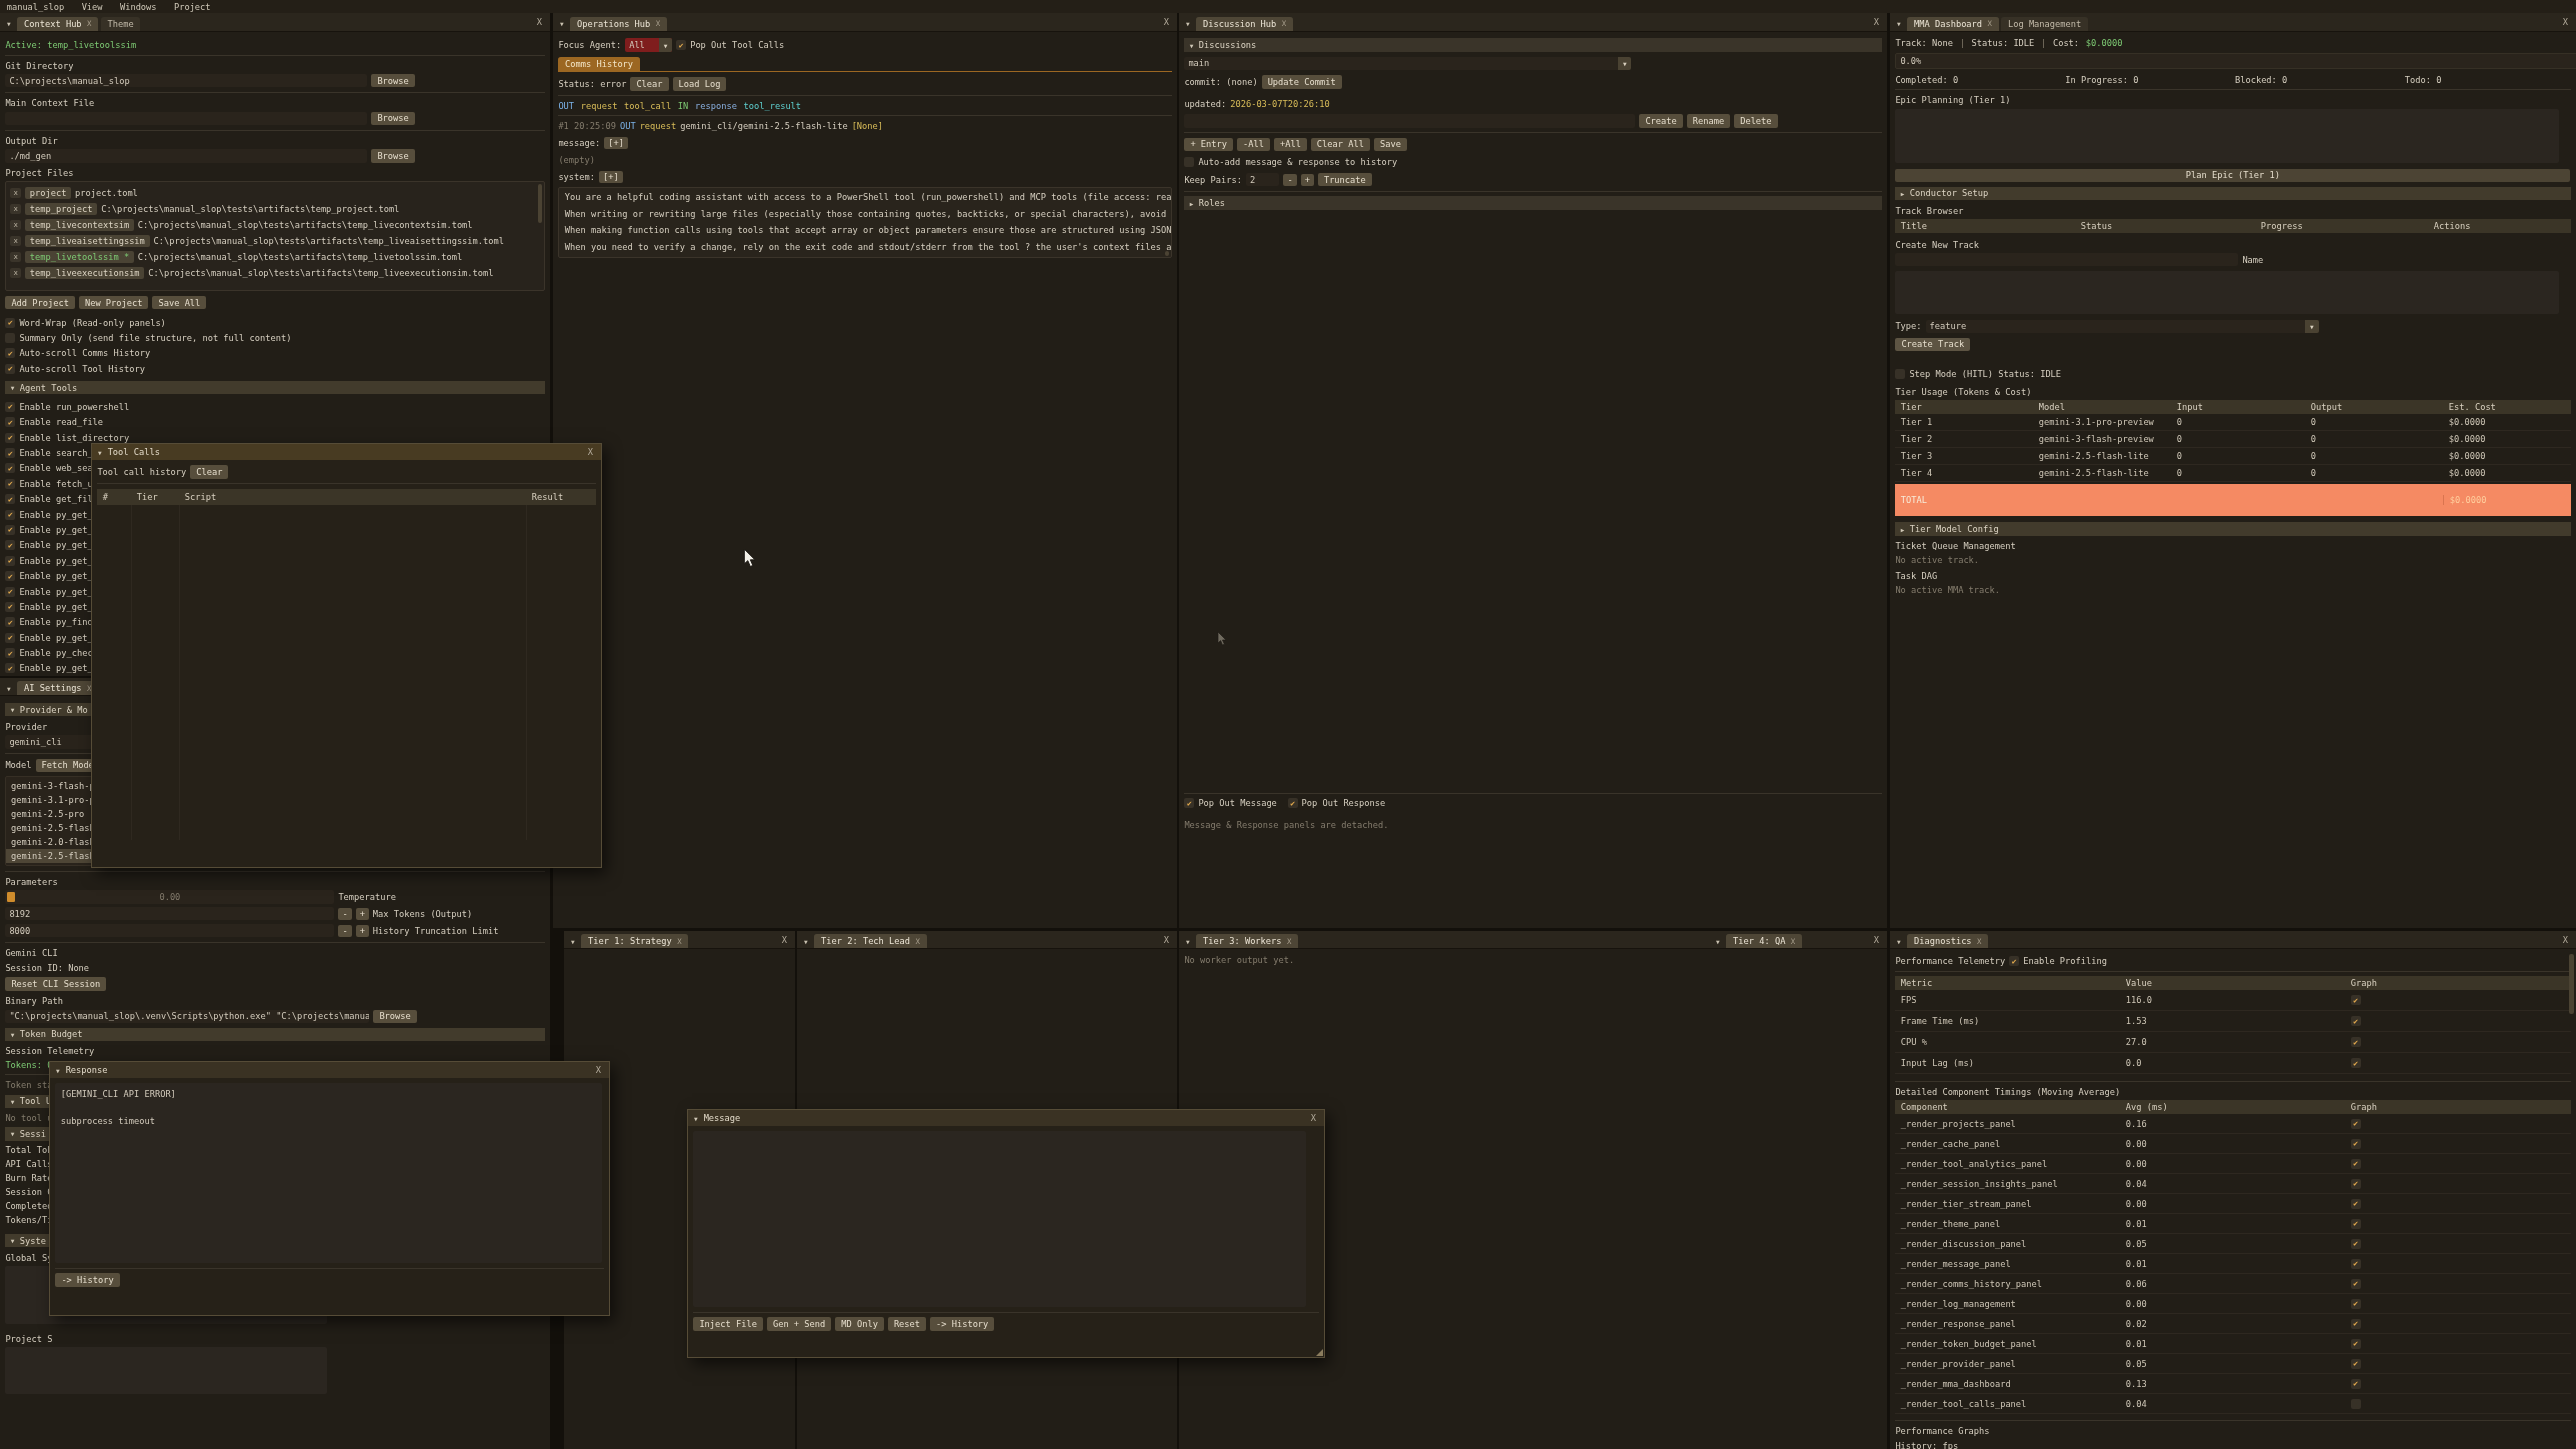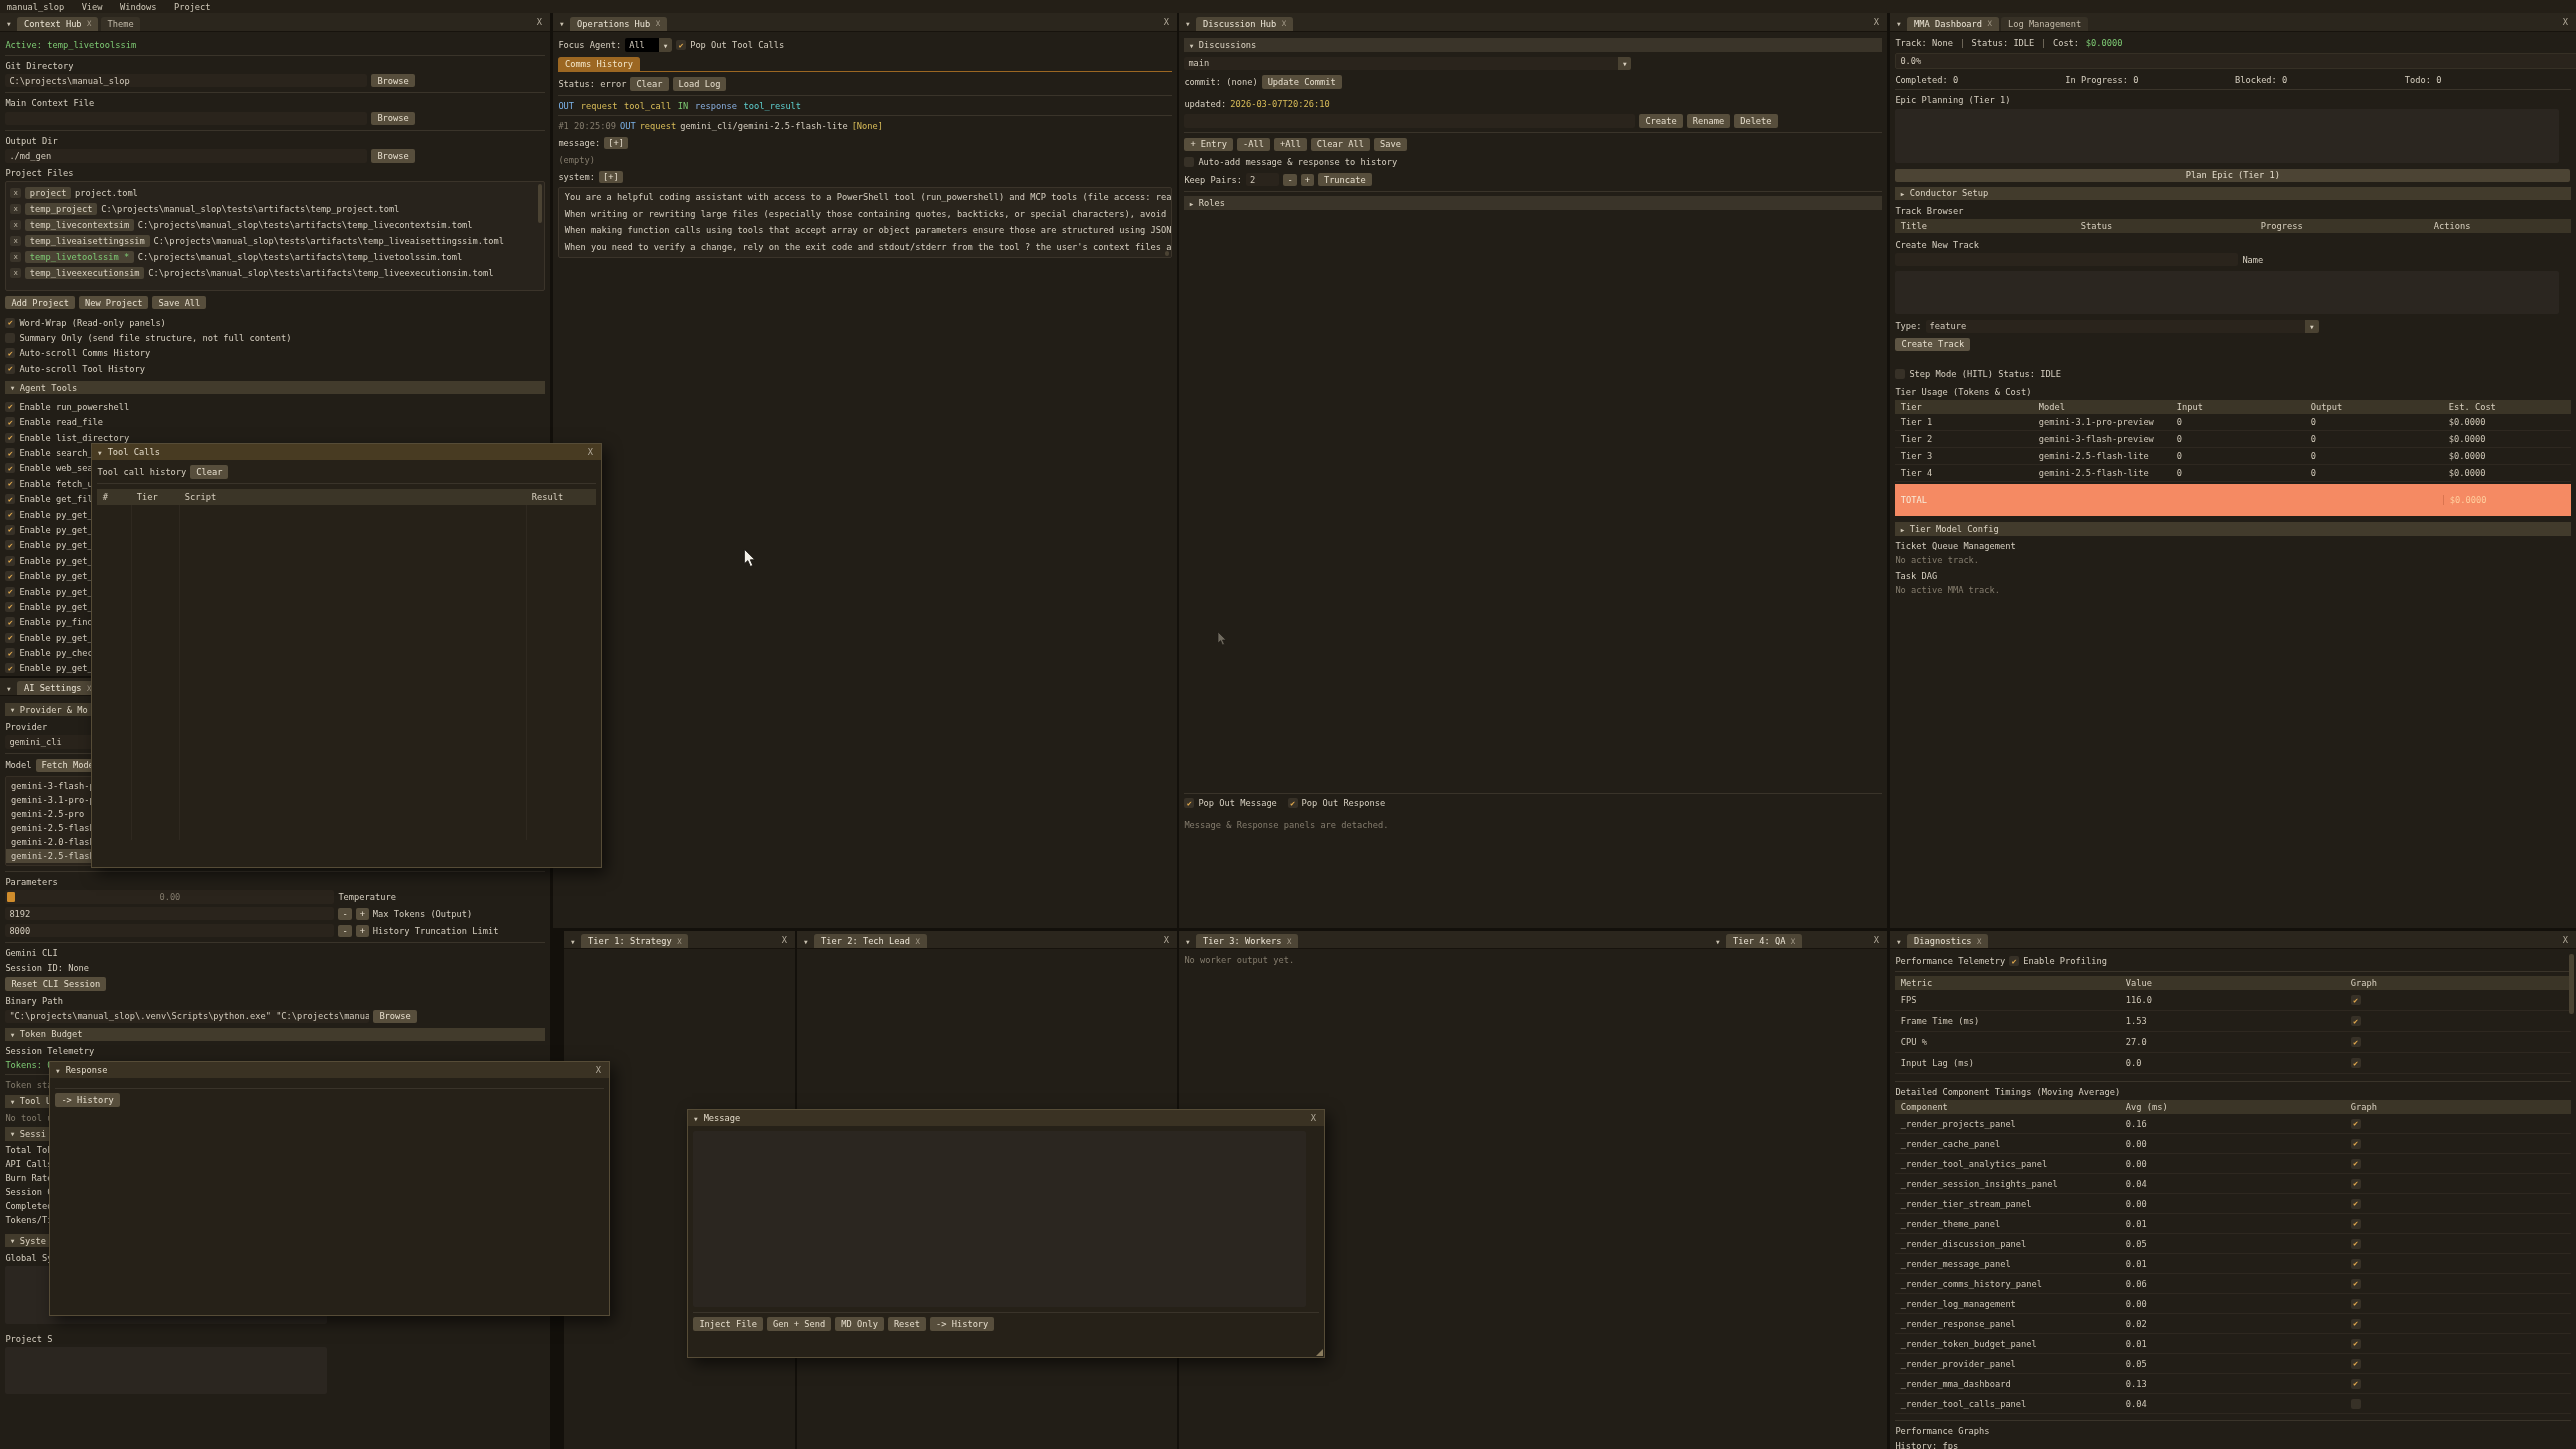--- a/index.html
+++ b/index.html
@@ -413,21 +413,21 @@
     <span class="collapse">▼</span>
     <span class="tab active">
         <span>Operations Hub</span>
         <span class="tx">X</span>
       </span>
     <span class="winx">X</span>
   </div>
   <div class="content">
     <div class="row" style="margin-top:1.3px">
       <span>Focus Agent:</span>
-      <span class="combo" style="width:43px;background:#000000">
+      <span class="combo" style="width:43px;background:#7f1d1d">
           <span>All</span>
           <span class="ar">▼</span>
         </span>
       <span class="row state-true">
           <span class="cb">
             <span class="cbm">✔</span>
           </span>
           <span>Pop Out Tool Calls</span>
         </span>
     </div>
@@ -984,20 +984,26 @@
   </div>
 </div>
 
 <div class="win" style="left:49px;top:1061px;width:559px;height:253px">
   <div class="wtitle" style="background:#3a3223">
     <span class="arr">▼</span>
     <span>Response</span>
     <span class="winx" style="top:2.7px">X</span>
   </div>
   <div class="content">
+    <div class="ta" style="width:536px;height:169px;padding:5.4px">
+
+    <div style="min-height:13.4px">[GEMINI_CLI API ERROR]</div>
+        <div style="min-height:13.4px"></div>
+        <div style="min-height:13.4px">subprocess timeout</div>
+      </div>
     <div class="sep"></div>
     <span class="btn">-&gt; History</span>
   </div>
 </div>
 
 <div class="win" style="left:687px;top:1109px;width:636px;height:247px">
   <div class="wtitle" style="background:#3a3223">
     <span class="arr">▼</span>
     <span>Message</span>
     <span class="winx" style="top:2.7px">X</span>

